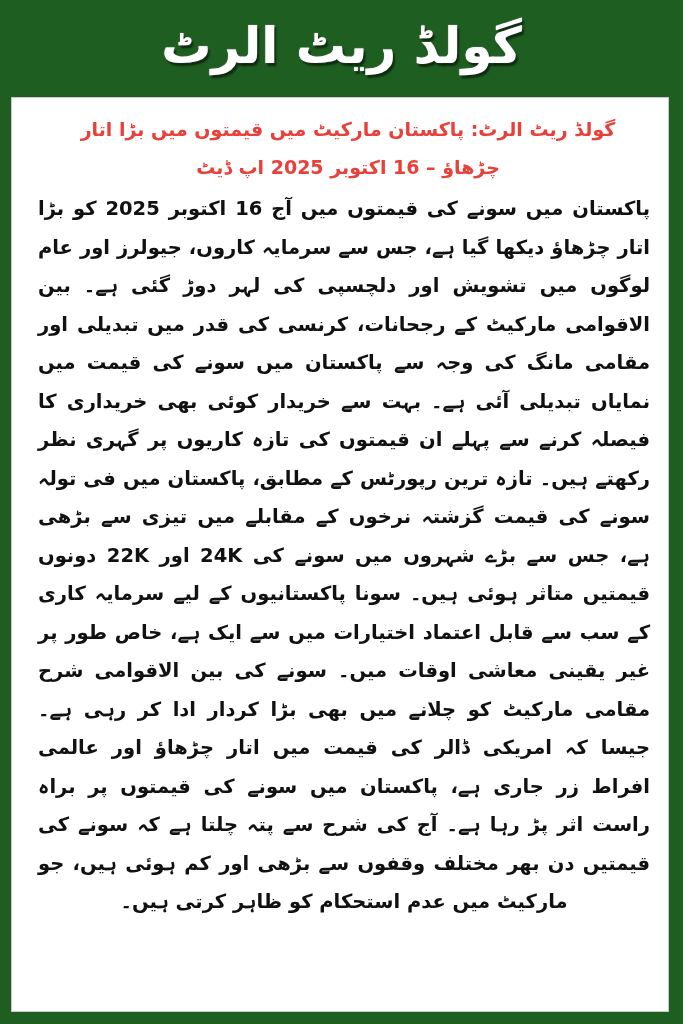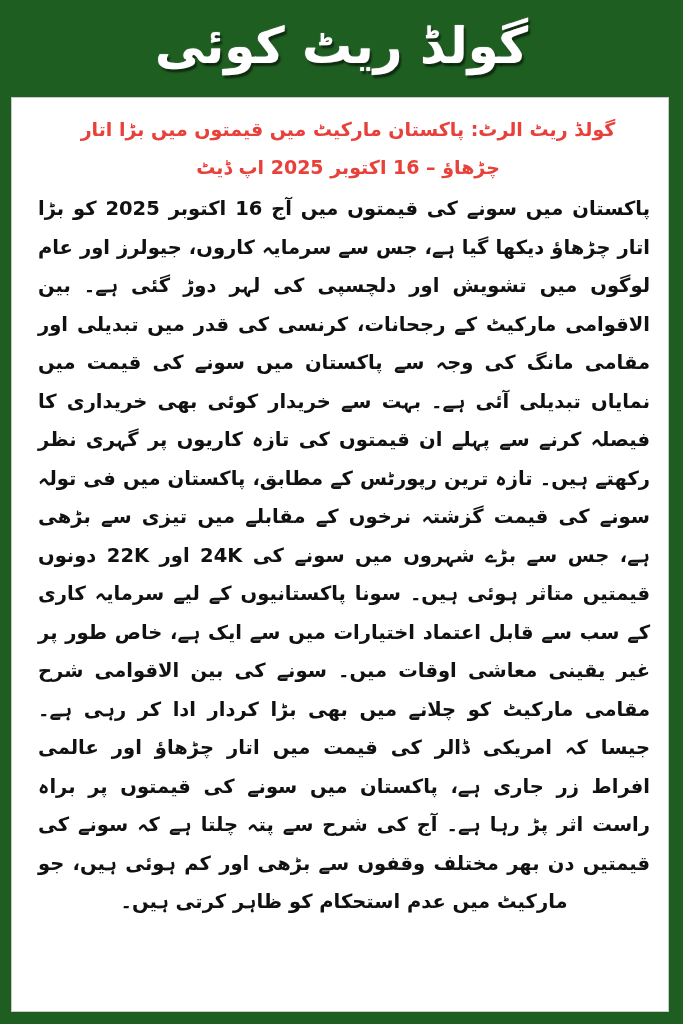--- a/index.html
+++ b/index.html
@@ -64,19 +64,19 @@
     font-weight: bold;
     font-size: 19.5px;
     line-height: 38.5px;
     margin: 4px 18px 0 26px;
   }
 </style>
 </head>
 <body>
 
 <div class="header">
-  <div class="header-title">گولڈ ریٹ کوئی</div>
+  <div class="header-title">گولڈ ریٹ الرٹ</div>
 </div>
 
 <div class="panel">
   <div class="article-title">گولڈ ریٹ الرٹ: پاکستان مارکیٹ میں قیمتوں میں بڑا اتار چڑھاؤ – 16 اکتوبر 2025 اپ ڈیٹ</div>
   <div class="article-body">پاکستان میں سونے کی قیمتوں میں آج 16 اکتوبر 2025 کو بڑا اتار چڑھاؤ دیکھا گیا ہے، جس سے سرمایہ کاروں، جیولرز اور عام لوگوں میں تشویش اور دلچسپی کی لہر دوڑ گئی ہے۔ بین الاقوامی مارکیٹ کے رجحانات، کرنسی کی قدر میں تبدیلی اور مقامی مانگ کی وجہ سے پاکستان میں سونے کی قیمت میں نمایاں تبدیلی آئی ہے۔ بہت سے خریدار کوئی بھی خریداری کا فیصلہ کرنے سے پہلے ان قیمتوں کی تازہ کاریوں پر گہری نظر رکھتے ہیں۔ تازہ ترین رپورٹس کے مطابق، پاکستان میں فی تولہ سونے کی قیمت گزشتہ نرخوں کے مقابلے میں تیزی سے بڑھی ہے، جس سے بڑے شہروں میں سونے کی 24K اور 22K دونوں قیمتیں متاثر ہوئی ہیں۔ سونا پاکستانیوں کے لیے سرمایہ کاری کے سب سے قابل اعتماد اختیارات میں سے ایک ہے، خاص طور پر غیر یقینی معاشی اوقات میں۔ سونے کی بین الاقوامی شرح مقامی مارکیٹ کو چلانے میں بھی بڑا کردار ادا کر رہی ہے۔ جیسا کہ امریکی ڈالر کی قیمت میں اتار چڑھاؤ اور عالمی افراط زر جاری ہے، پاکستان میں سونے کی قیمتوں پر براہ راست اثر پڑ رہا ہے۔ آج کی شرح سے پتہ چلتا ہے کہ سونے کی قیمتیں دن بھر مختلف وقفوں سے بڑھی اور کم ہوئی ہیں، جو مارکیٹ میں عدم استحکام کو ظاہر کرتی ہیں۔</div>
 </div>
 
 </body></html>

